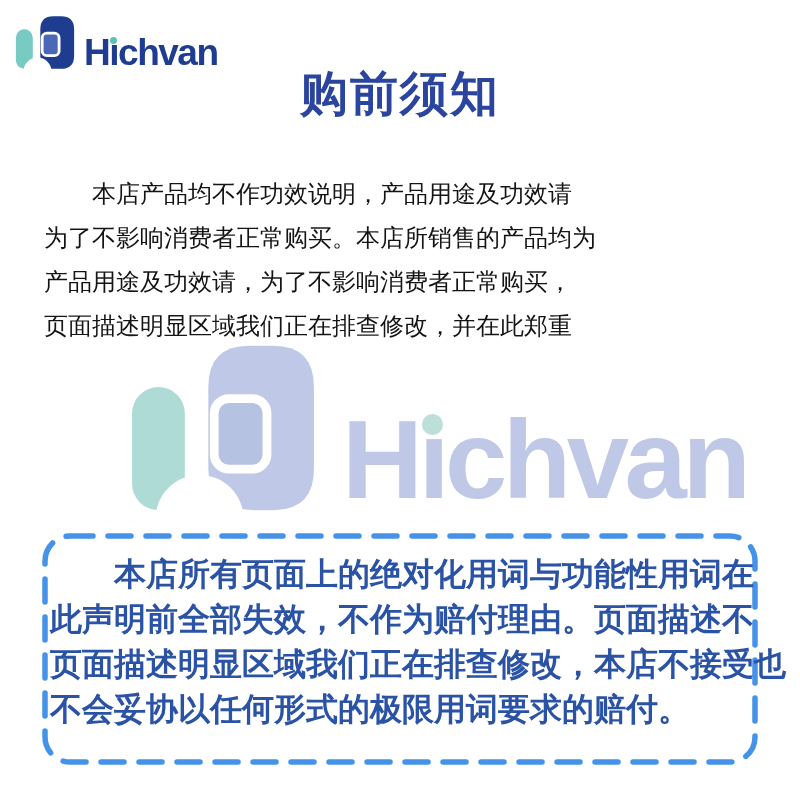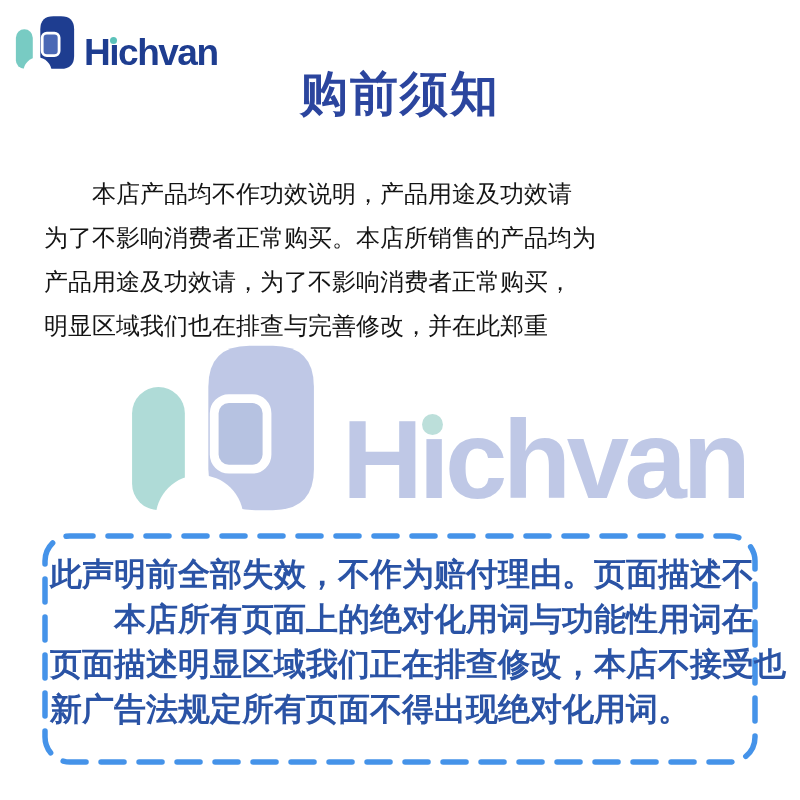--- a/index.html
+++ b/index.html
@@ -155,27 +155,27 @@
   </span>
 </div>
 
 <div class="notice">
   <div>
     <div class="notice-line indent">本店产品均不作功效说明，产品用途及功效请</div>
     <div class="notice-line">为了不影响消费者正常购买。本店所销售的产品均为</div>
   </div>
   <div>
     <div class="notice-line">产品用途及功效请，为了不影响消费者正常购买，</div>
-    <div class="notice-line">明显区域我们也在排查与完善修改，并在此郑重</div>
+    <div class="notice-line">页面描述明显区域我们正在排查修改，并在此郑重</div>
   </div>
 </div>
 
 <div class="declaration-box">
   <svg class="declaration-border" width="716" height="232" viewBox="0 0 716 232">
     <rect x="3" y="3" width="710" height="226" rx="25" fill="none" stroke="#4593e9" stroke-width="5.5" stroke-dasharray="23 15" stroke-linecap="round"></rect>
   </svg>
   <div class="declaration-text">
+    <div class="notice-line indent">本店所有页面上的绝对化用词与功能性用词在</div>
     <div class="notice-line">此声明前全部失效，不作为赔付理由。页面描述不</div>
-    <div class="notice-line indent">本店所有页面上的绝对化用词与功能性用词在</div>
     <div class="notice-line">页面描述明显区域我们正在排查修改，本店不接受也</div>
-    <div class="notice-line">新广告法规定所有页面不得出现绝对化用词。</div>
+    <div class="notice-line">不会妥协以任何形式的极限用词要求的赔付。</div>
   </div>
 </div>
 
 </body></html>

